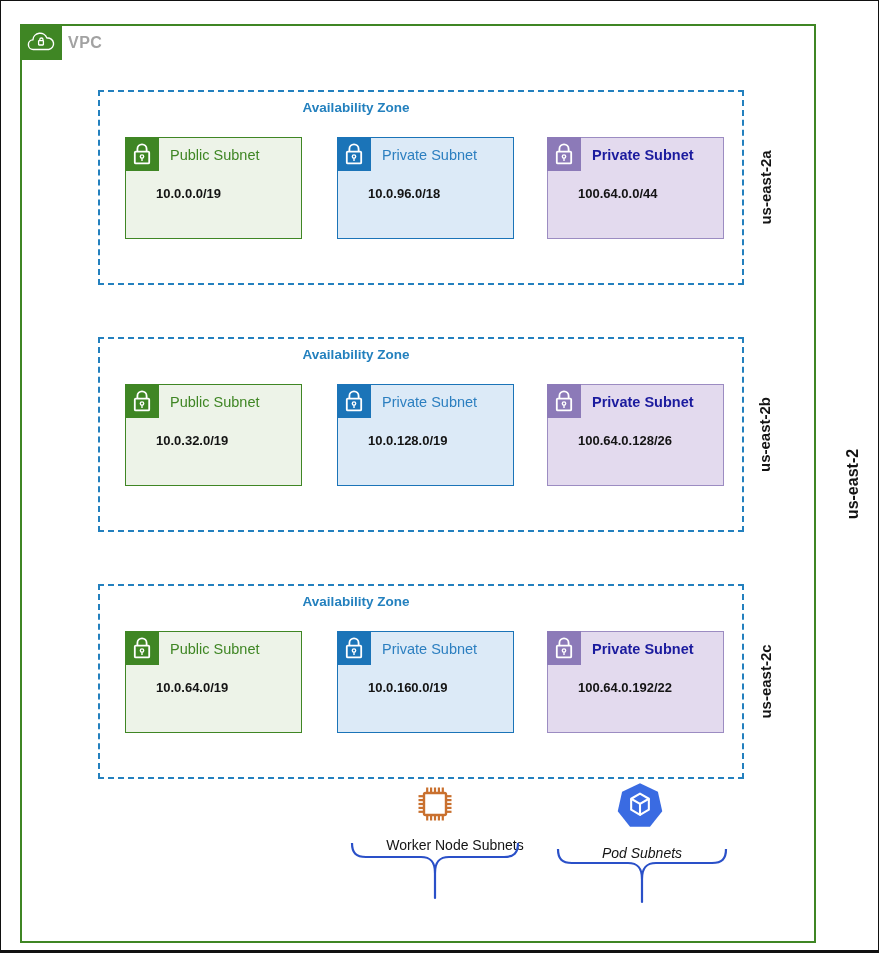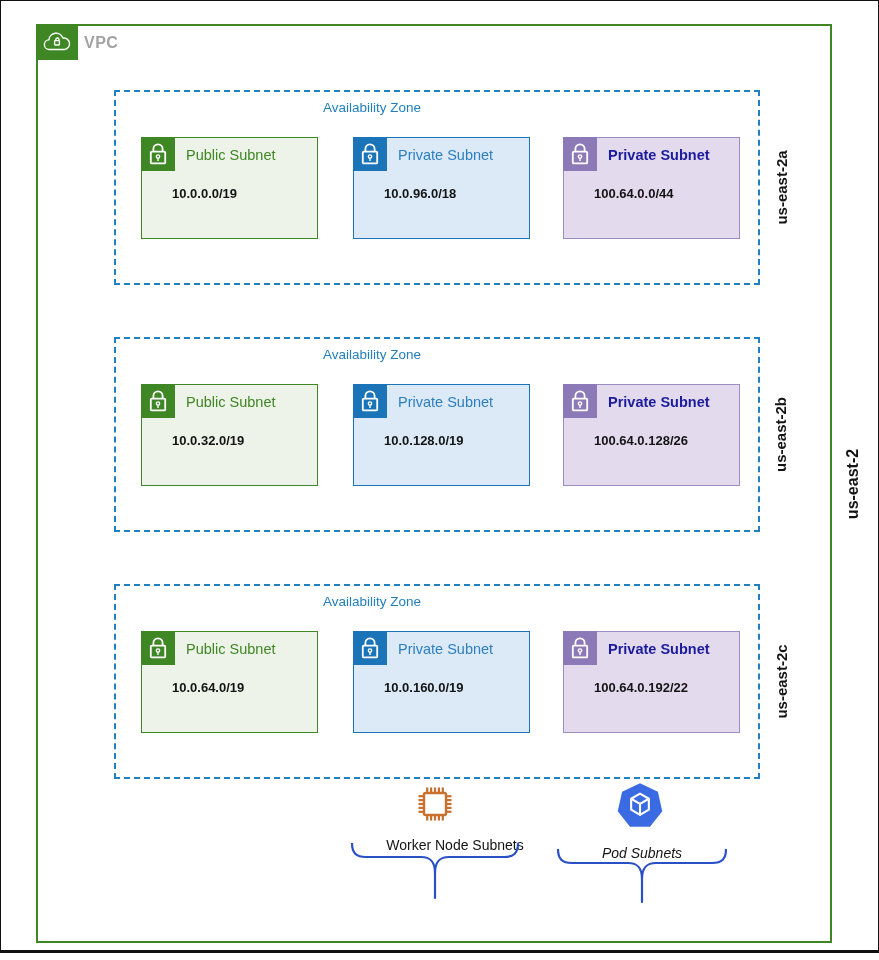--- a/index.html
+++ b/index.html
@@ -9,31 +9,31 @@
     --az-blue:#2380BE; --brace:#2A50C8; --chip:#C9702E; --k8s:#3A6BE2;
     --gray-label:#A2A2A2; --ink:#141414;
   }
   html,body{margin:0;padding:0;}
   body{
     width:879px;height:960px;position:relative;background:#fff;overflow:hidden;
     font-family:"Liberation Sans","DejaVu Sans",sans-serif;color:var(--ink);
   }
   .frame{position:absolute;left:0;top:0;width:879px;height:953px;box-sizing:border-box;
     border:1px solid #111;border-bottom:3px solid #111;}
-  .vpc{position:absolute;left:36px;top:24px;width:796px;height:919px;box-sizing:border-box;
+  .vpc{position:absolute;left:20px;top:24px;width:796px;height:919px;box-sizing:border-box;
     border:2px solid var(--green);}
   .vpc-icon{position:absolute;left:-2px;top:-2px;width:42px;height:36px;background:var(--green);
     display:flex;align-items:center;justify-content:center;}
   .vpc-label{position:absolute;left:46px;top:8px;font-size:16px;font-weight:bold;
     color:var(--gray-label);letter-spacing:.5px;}
   .az{position:absolute;left:76px;width:646px;height:195px;box-sizing:border-box;
     border:2px dashed var(--az-blue);background:#fff;}
   .az1{top:64px}.az2{top:311px}.az3{top:558px}
   .az-title{position:absolute;left:176px;top:8px;width:160px;text-align:center;
-    color:var(--az-blue);font-weight:normal;font-size:13.5px;}
+    color:var(--az-blue);font-weight:bold;font-size:13.5px;}
   .subnet{position:absolute;top:45px;width:177px;height:102px;box-sizing:border-box;text-align:center;}
   .s1{left:25px}.s2{left:237px}.s3{left:447px}
   .subnet.public{border:1.5px solid var(--green);background:var(--green-fill);}
   .subnet.privblue{border:1.5px solid var(--blue);background:var(--blue-fill);}
   .subnet.privpurple{border:1.5px solid var(--purple-border);background:var(--purple-fill);}
   .sn-icon{position:absolute;left:-1px;top:-1px;width:34px;height:34px;
     display:flex;align-items:center;justify-content:center;}
   .public .sn-icon{background:var(--green);}
   .privblue .sn-icon{background:var(--blue);}
   .privpurple .sn-icon{background:var(--purple);}

